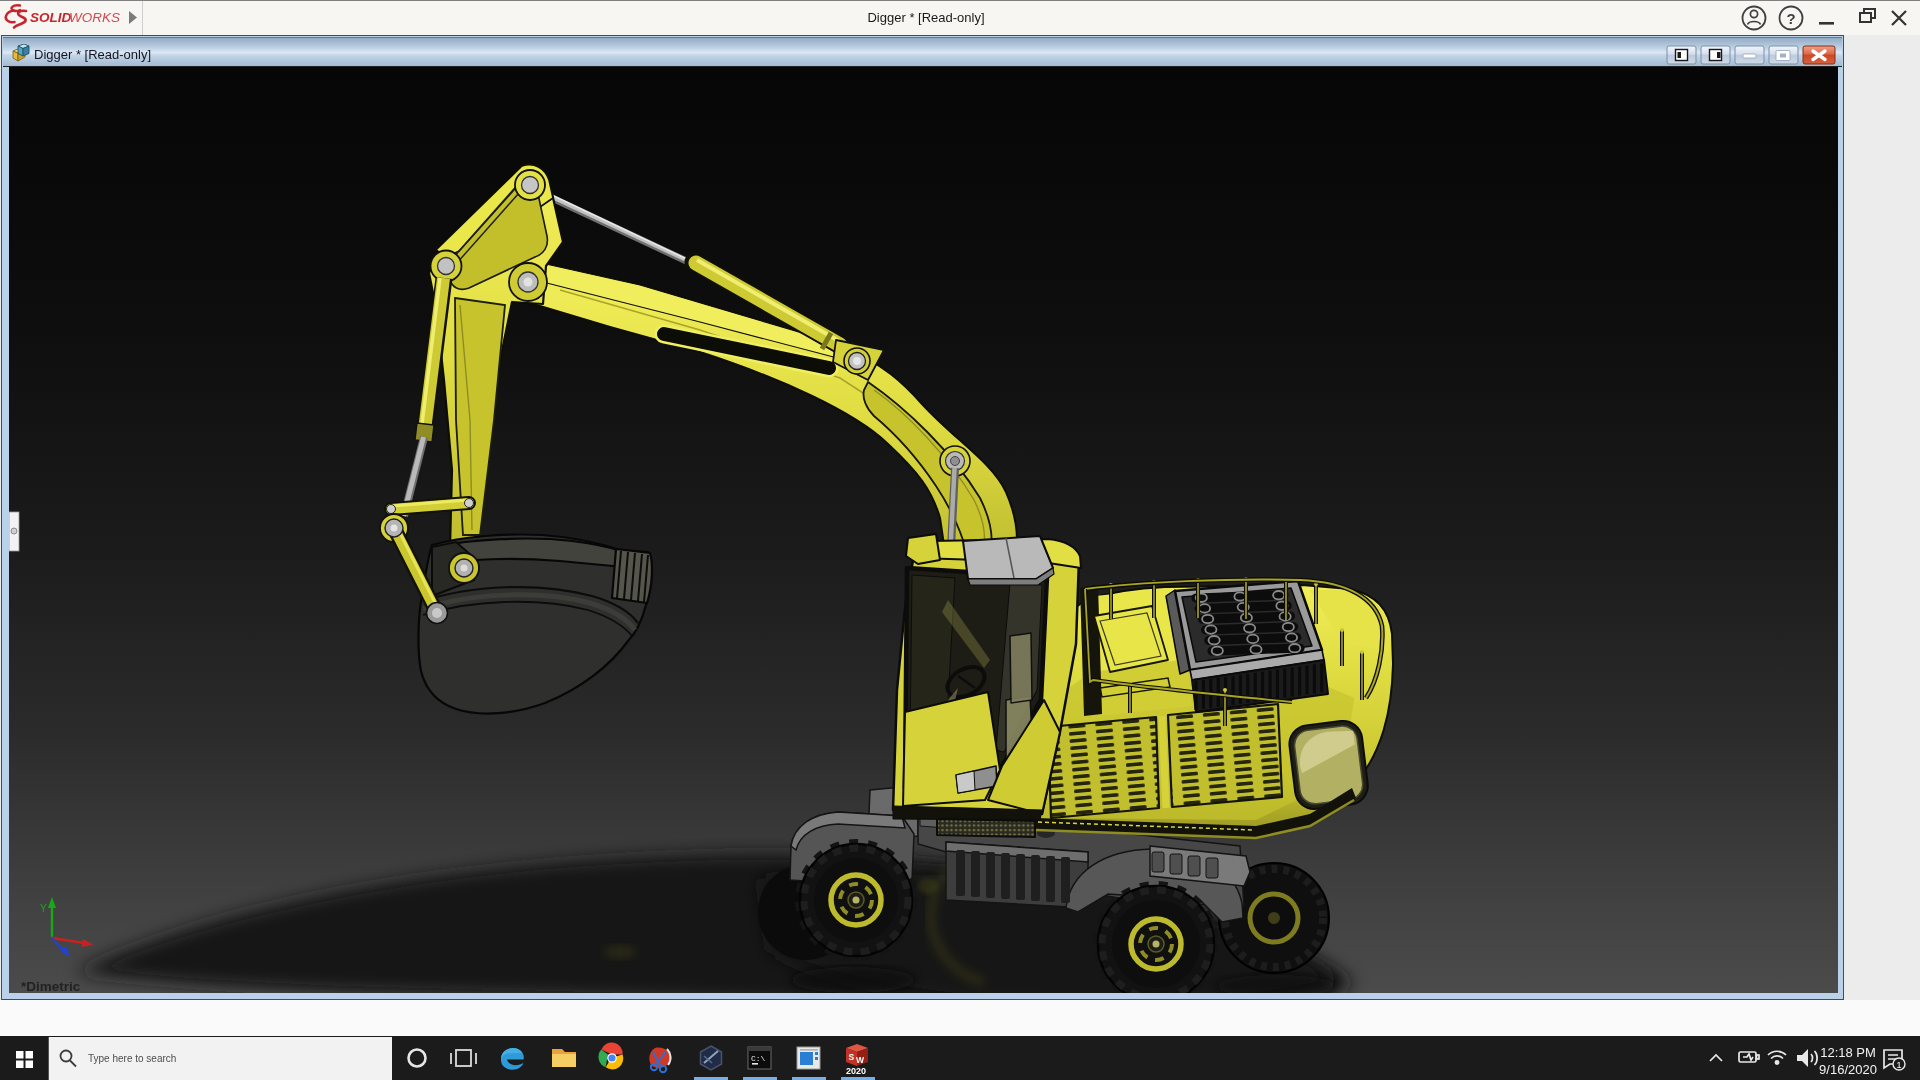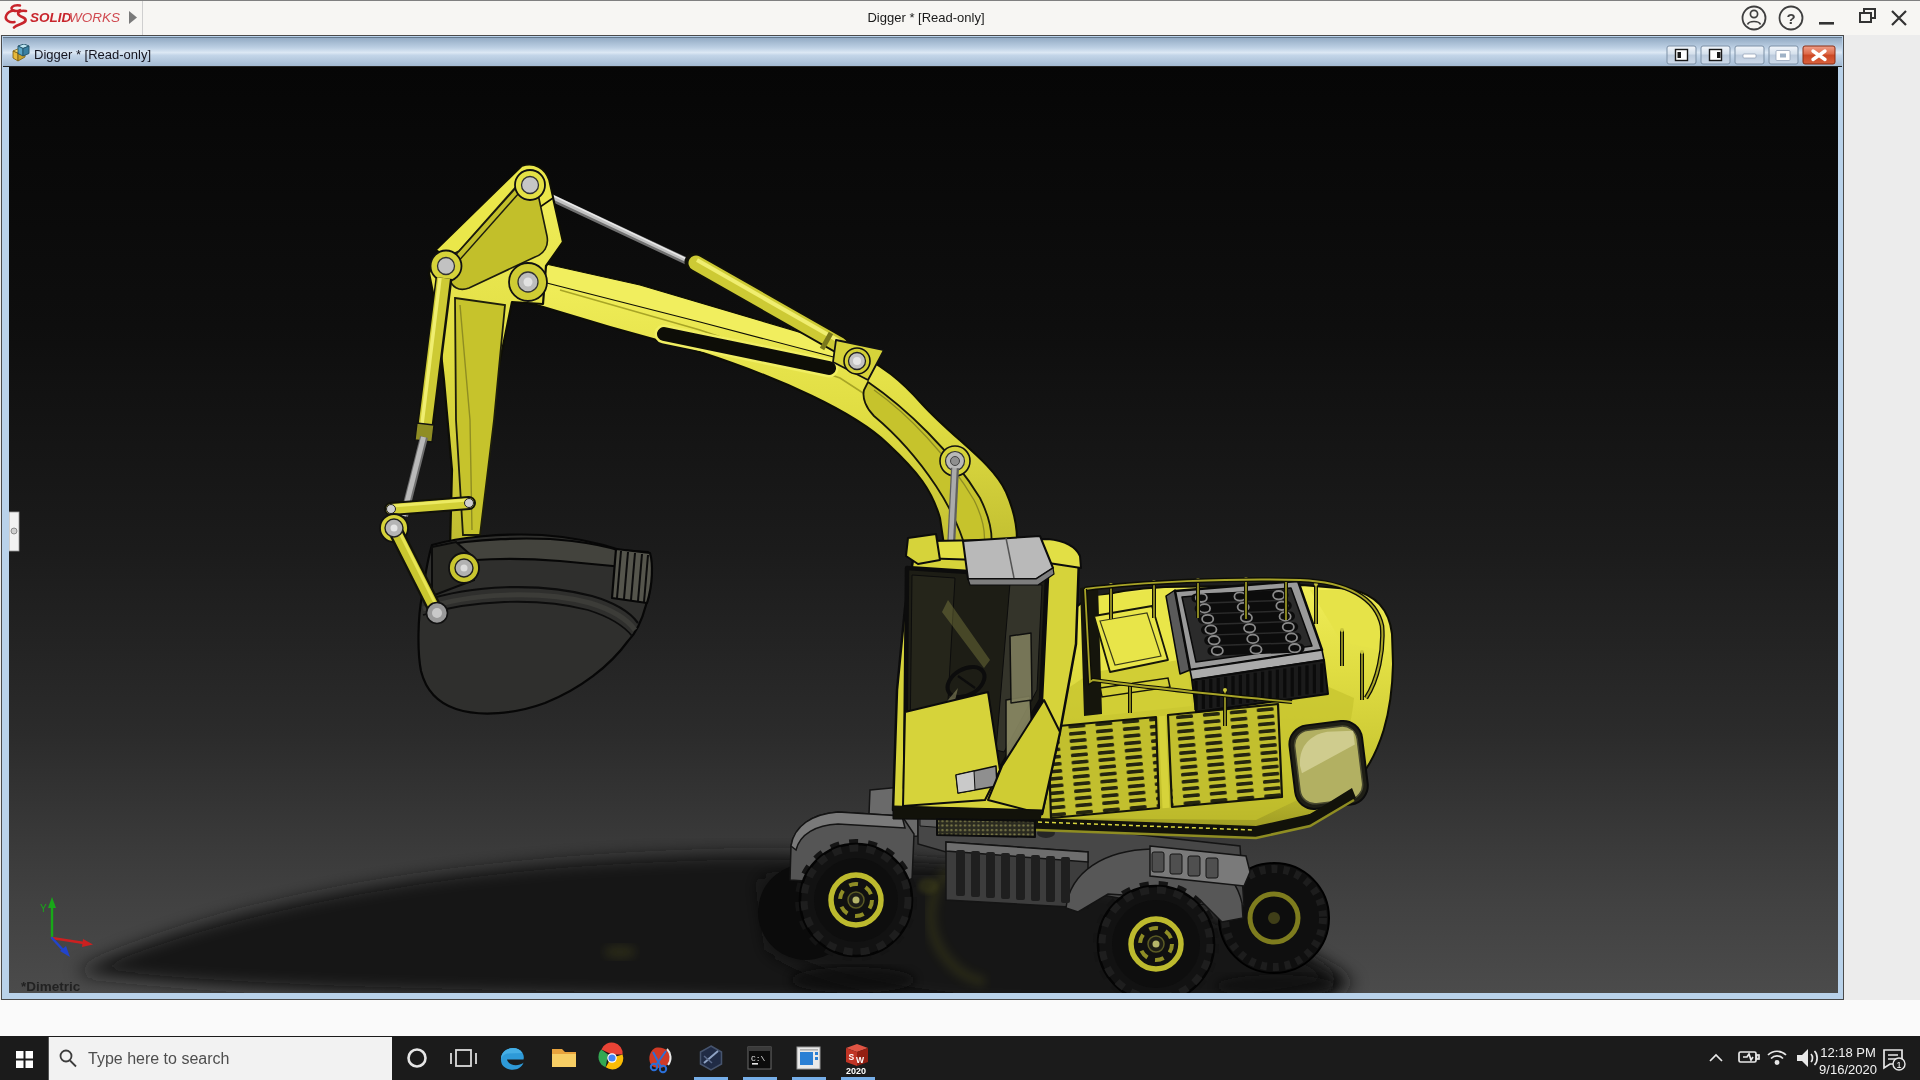--- a/index.html
+++ b/index.html
@@ -7,21 +7,21 @@
   #topbar{left:0;top:0;width:1920px;height:35px;background:#f7f6f3;border-top:1px solid #808080;box-sizing:border-box;}
   #topsep{left:142px;top:1px;width:1px;height:34px;background:#cfcfcf;}
   #apptitle{left:0;top:0;width:1852px;height:35px;line-height:35px;text-align:center;font-size:13px;color:#1a1a1a;}
   #rightstrip{left:1845px;top:35px;width:75px;height:965px;background:#ececec;}
   #window{left:1px;top:35px;width:1843px;height:965px;background:#b9d2ea;border:1px solid #4a4a4a;box-sizing:border-box;}
   #titlebar{position:absolute;left:1px;top:1px;right:1px;height:30px;background:linear-gradient(#93abc4 0%, #bdd0e4 35%, #dce8f4 52%, #c3d5e8 62%, #a3bad2 100%);border-bottom:1px solid #222;border-top:1px solid #64798e;box-sizing:border-box;}
   #titletext{position:absolute;left:31px;top:9px;font-size:13px;color:#15151f;}
   #statusbar{left:0;top:1000px;width:1920px;height:36px;background:#fafafa;}
   #taskbar{left:0;top:1036px;width:1920px;height:44px;background:#1b1b1b;}
   #searchbox{left:48px;top:1037px;width:344px;height:43px;background:#f2f2f2;border-left:1px solid #555;box-sizing:border-box;}
-  #searchtext{left:88px;top:1037px;height:43px;line-height:43px;font-size:16px;color:#4e4e4e;}
+  #searchtext{left:88px;top:1037px;height:43px;line-height:43px;font-size:10px;color:#4e4e4e;}
 </style>
 </head>
 <body>
 <div class="abs" id="topbar"></div>
 <div class="abs" id="topsep"></div>
 <div class="abs" id="apptitle">Digger * [Read-only]</div>
 <svg class="abs" style="left:0;top:0" width="300" height="35" viewBox="0 0 300 35">
   <g fill="none" stroke="#c8252c" stroke-linecap="round">
     <path d="M20,5.5 C12.5,4.5 9,8.5 13.5,10.5 C15.5,11.4 18,11 20,10" stroke-width="2.5"></path>
     <path d="M13.5,10.5 C6.5,11.5 3.5,18 8,21 C10,22.3 12.5,22.5 14.5,22" stroke-width="2.5"></path>

